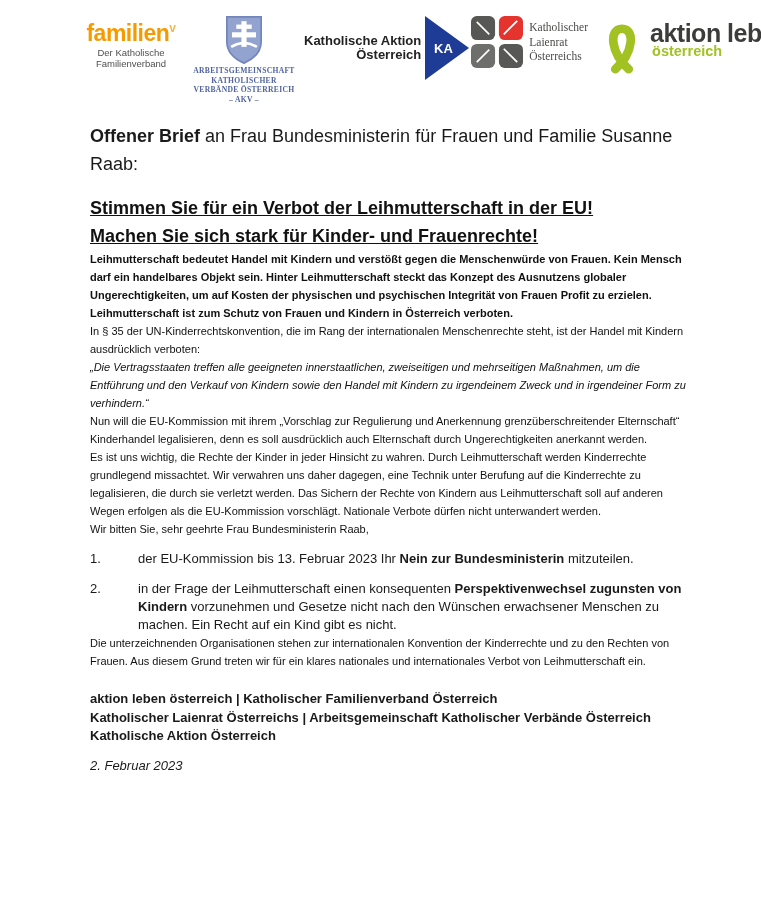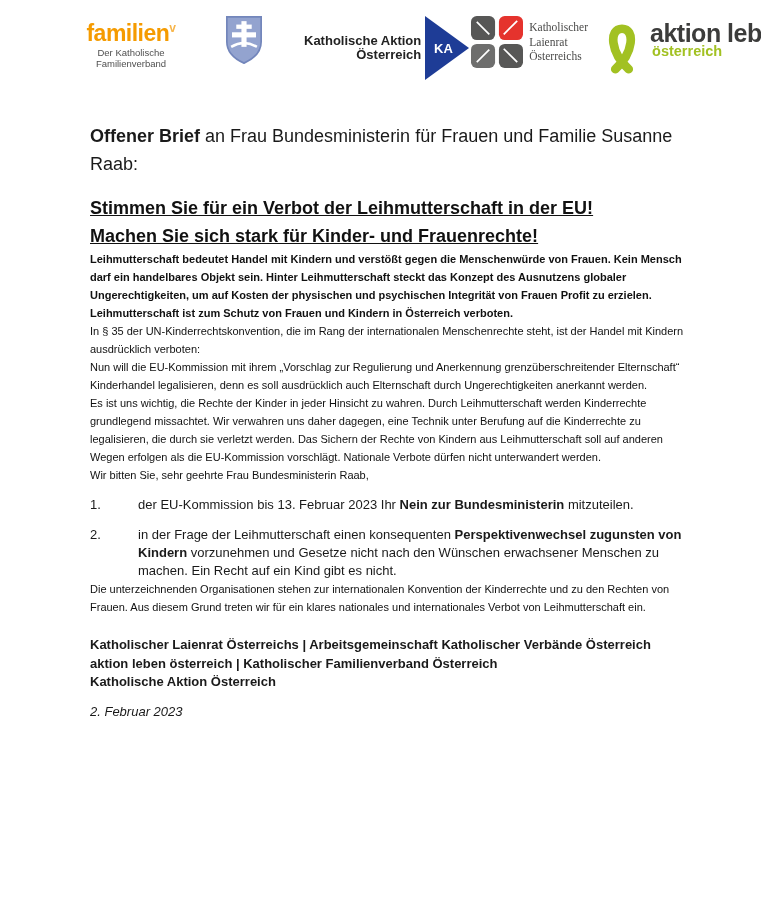--- a/index.html
+++ b/index.html
@@ -82,20 +82,26 @@
   </div>
 
   <div class="logo-akv">
     <svg class="akv-shield" width="42" height="48" viewBox="0 0 48 56">
       <path d="M4,1 H44 V30 Q44,46 24,55 Q4,46 4,30 Z" fill="#93a3cf" stroke="#7386bb" stroke-width="2"></path>
       <rect x="21" y="6" width="6" height="30" fill="#ffffff"></rect>
       <rect x="15" y="10" width="18" height="5" fill="#ffffff"></rect>
       <rect x="10" y="19" width="28" height="6" fill="#ffffff"></rect>
       <path d="M9,36 Q24,27 39,36" stroke="#ffffff" stroke-width="3" fill="none"></path>
     </svg>
+    <div class="akv-text">
+      <div>ARBEITSGEMEINSCHAFT</div>
+      <div>KATHOLISCHER</div>
+      <div>VERBÄNDE ÖSTERREICH</div>
+      <div>– AKV –</div>
+    </div>
   </div>
 
   <div class="logo-ka">
     <div class="ka-text">
       <div>Katholische Aktion</div>
       <div>Österreich</div>
     </div>
     <svg class="ka-tri" width="44" height="64" viewBox="0 0 44 64">
       <polygon points="0,0 44,32 0,64" fill="#1e3c96"></polygon>
       <text x="9" y="37" fill="#ffffff" font-size="13" font-weight="bold" font-family="Liberation Sans, sans-serif">KA</text>
@@ -138,20 +144,21 @@
 
   <div class="headline">
     <div>Stimmen Sie für ein Verbot der Leihmutterschaft in der EU!</div>
     <div>Machen Sie sich stark für Kinder- und Frauenrechte!</div>
   </div>
 
   <p class="para bold">Leihmutterschaft bedeutet Handel mit Kindern und verstößt gegen die Menschenwürde von Frauen. Kein Mensch darf ein handelbares Objekt sein. Hinter Leihmutterschaft steckt das Konzept des Ausnutzens globaler Ungerechtigkeiten, um auf Kosten der physischen und psychischen Integrität von Frauen Profit zu erzielen. Leihmutterschaft ist zum Schutz von Frauen und Kindern in Österreich verboten.</p>
 
   <div class="para">
     <div>In § 35 der UN-Kinderrechtskonvention, die im Rang der internationalen Menschenrechte steht, ist der Handel mit Kindern ausdrücklich verboten:</div>
+    <div class="quote">„Die Vertragsstaaten treffen alle geeigneten innerstaatlichen, zweiseitigen und mehrseitigen Maßnahmen, um die Entführung und den Verkauf von Kindern sowie den Handel mit Kindern zu irgendeinem Zweck und in irgendeiner Form zu verhindern.“</div>
   </div>
 
   <p class="para">Nun will die EU-Kommission mit ihrem „Vorschlag zur Regulierung und Anerkennung grenzüberschreitender Elternschaft“ Kinderhandel legalisieren, denn es soll ausdrücklich auch Elternschaft durch Ungerechtigkeiten anerkannt werden.</p>
 
   <p class="para">Es ist uns wichtig, die Rechte der Kinder in jeder Hinsicht zu wahren. Durch Leihmutterschaft werden Kinderrechte grundlegend missachtet. Wir verwahren uns daher dagegen, eine Technik unter Berufung auf die Kinderrechte zu legalisieren, die durch sie verletzt werden. Das Sichern der Rechte von Kindern aus Leihmutterschaft soll auf anderen Wegen erfolgen als die EU-Kommission vorschlägt. Nationale Verbote dürfen nicht unterwandert werden.</p>
 
   <p class="para">Wir bitten Sie, sehr geehrte Frau Bundesministerin Raab,</p>
 
   <div class="li">
     <div class="li-num">1.</div>
@@ -159,20 +166,20 @@
   </div>
 
   <div class="li">
     <div class="li-num">2.</div>
     <div class="li-body"><span>in der Frage der Leihmutterschaft einen konsequenten </span><span class="b">Perspektivenwechsel zugunsten von Kindern</span><span> vorzunehmen und Gesetze nicht nach den Wünschen erwachsener Menschen zu machen. Ein Recht auf ein Kind gibt es nicht.</span></div>
   </div>
 
   <p class="para">Die unterzeichnenden Organisationen stehen zur internationalen Konvention der Kinderrechte und zu den Rechten von Frauen. Aus diesem Grund treten wir für ein klares nationales und internationales Verbot von Leihmutterschaft ein.</p>
 
   <div class="signatures">
+    <div class="sig-line">aktion leben österreich | Katholischer Familienverband Österreich</div>
     <div class="sig-line">Katholischer Laienrat Österreichs | Arbeitsgemeinschaft Katholischer Verbände Österreich</div>
-    <div class="sig-line">aktion leben österreich | Katholischer Familienverband Österreich</div>
     <div class="sig-line">Katholische Aktion Österreich</div>
   </div>
 
   <p class="date">2. Februar 2023</p>
 
 </div>
 
 </body></html>

